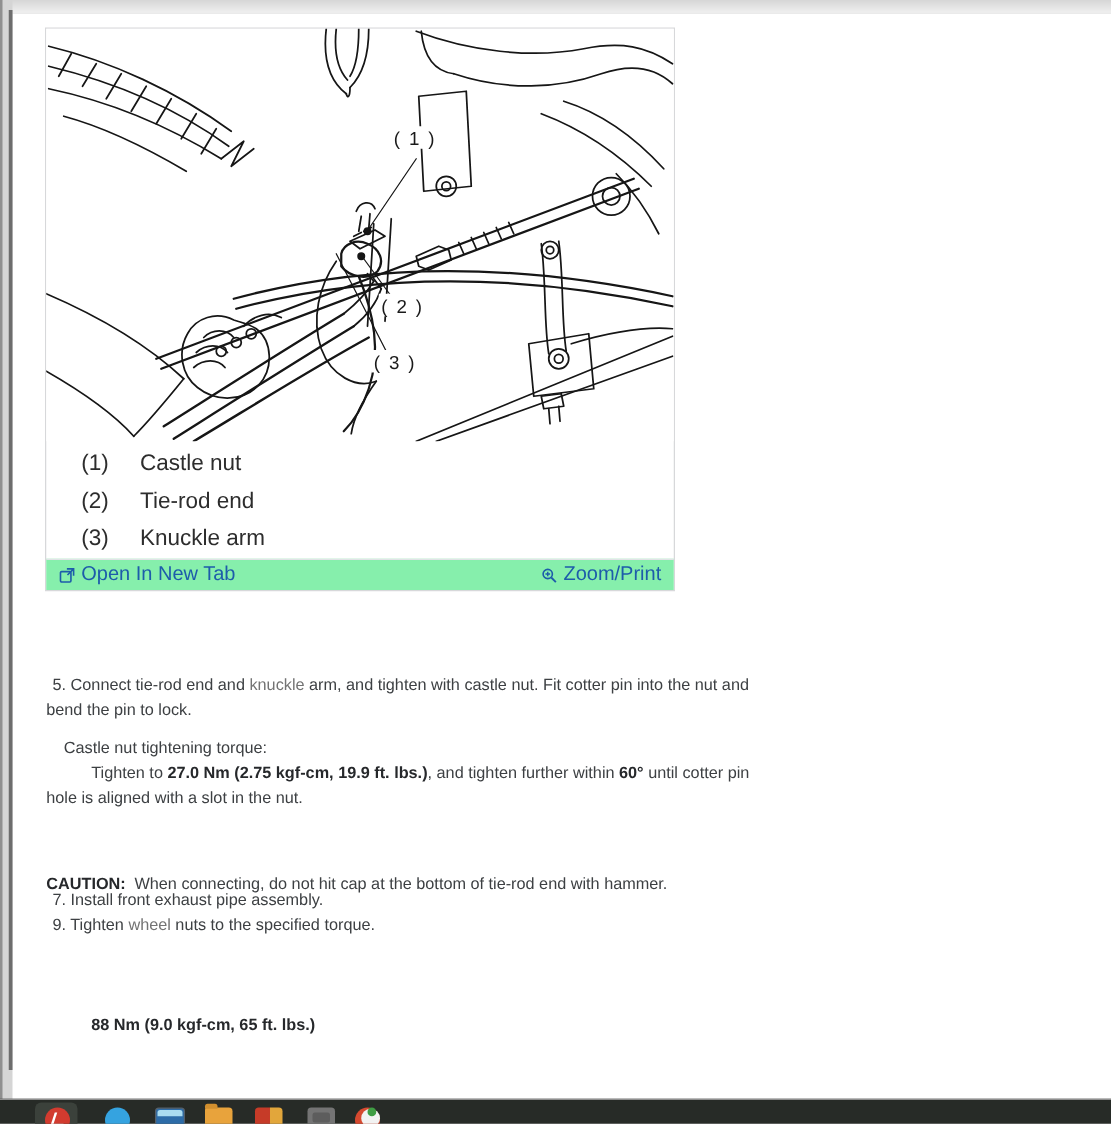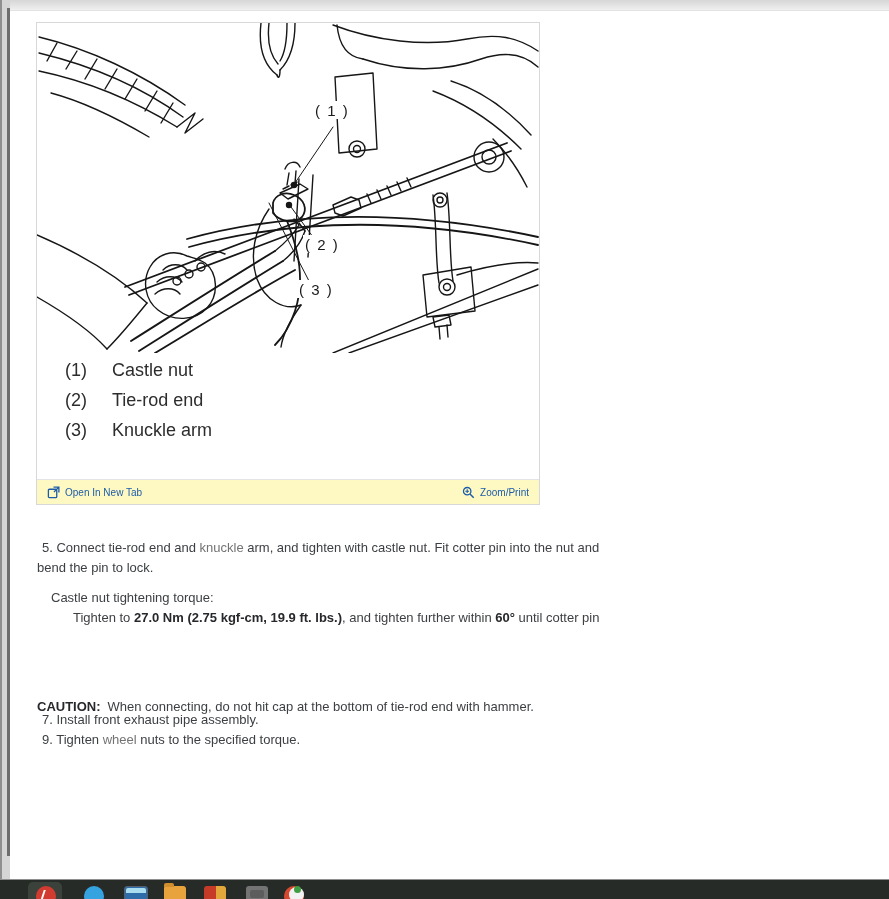--- a/index.html
+++ b/index.html
@@ -14,22 +14,22 @@
   .lgutter{position:absolute;left:0;top:0;width:10px;height:880px;background:#d5d5d5;}
   .lgutter .edge{position:absolute;left:0;top:0;width:2px;height:100%;background:#8f8f8f;}
   .lgutter .thumb{position:absolute;left:7px;top:8px;width:3px;height:848px;background:#6d6d6d;}
   
   .card{position:absolute;left:36px;top:22px;width:504px;background:#fff;
     border:1px solid #d7d8da;box-sizing:border-box;}
   .drawing{display:block;width:502px;height:330px;background:#fff;}
   .legend{padding:2px 0 2px 28px;}
   .legend-row{display:flex;height:30px;align-items:center;font-size:18px;color:#2d2d2d;}
   .legend-num{width:47px;}
-  .card-footer{height:24px;background:#fef9c3;border-top:1px solid #e1e3e7;
-    display:flex;align-items:center;justify-content:space-between;padding:0 10px;font-size:10px;margin-top:32px;}
+  .card-footer{height:24px;background:#86efac;border-top:1px solid #e1e3e7;
+    display:flex;align-items:center;justify-content:space-between;padding:0 10px;font-size:16px;}
   .flink{color:#1d5caa;display:inline-flex;align-items:center;gap:5px;cursor:pointer;text-decoration:none;}
   .flink svg{flex:0 0 auto;}
   
   .bt{position:absolute;left:37px;width:660px;font-size:13px;line-height:20px;color:#3d4043;}
   .bt b{color:#26282b;}
   .tlink{color:#737373;cursor:pointer;text-decoration:none;}
   .ind1{padding-left:14px;}
   .ind2{padding-left:36px;}
   .cau-gap{margin-left:7px;}
   
@@ -207,30 +207,32 @@
       <span>Zoom/Print</span>
     </a>
   </div>
 </div>
 
 <p class="bt" style="top:525px"><span style="padding-left:5px">5. Connect tie-rod end and </span><a class="tlink">knuckle</a><span> arm, and tighten with castle nut. Fit cotter pin into the nut and</span><br><span>bend the pin to lock.</span></p>
 
 <div class="bt" style="top:588px">
   <div class="ind1">Castle nut tightening torque:</div>
   <div class="ind2"><span>Tighten to </span><b>27.0 Nm (2.75 kgf-cm, 19.9 ft. lbs.)</b><span>, and tighten further within </span><b>60°</b><span> until cotter pin</span></div>
+  <div>hole is aligned with a slot in the nut.</div>
 </div>
 
 <p class="bt" style="top:684px"><b>CAUTION:</b><span class="cau-gap">When connecting, do not hit cap at the bottom of tie-rod end with hammer.</span></p>
 
 <div class="bt" style="top:710px">
   <div style="padding-left:5px">7. Install front exhaust pipe assembly.</div>
   <div style="padding-left:5px"><span>9. Tighten </span><a class="tlink">wheel</a><span> nuts to the specified torque.</span></div>
 </div>
 
 <div class="bt" style="top:810px">
+  <div class="ind2"><b>88 Nm (9.0 kgf-cm, 65 ft. lbs.)</b></div>
 </div>
 
 <div class="taskbar">
   <div class="tb-tile"></div>
   <span class="ticon ic1"></span>
   <span class="ticon ic2"></span>
   <span class="ticon ic3"></span>
   <span class="ticon ic4"></span>
   <span class="ticon ic5"></span>
   <span class="ticon ic6"></span>

